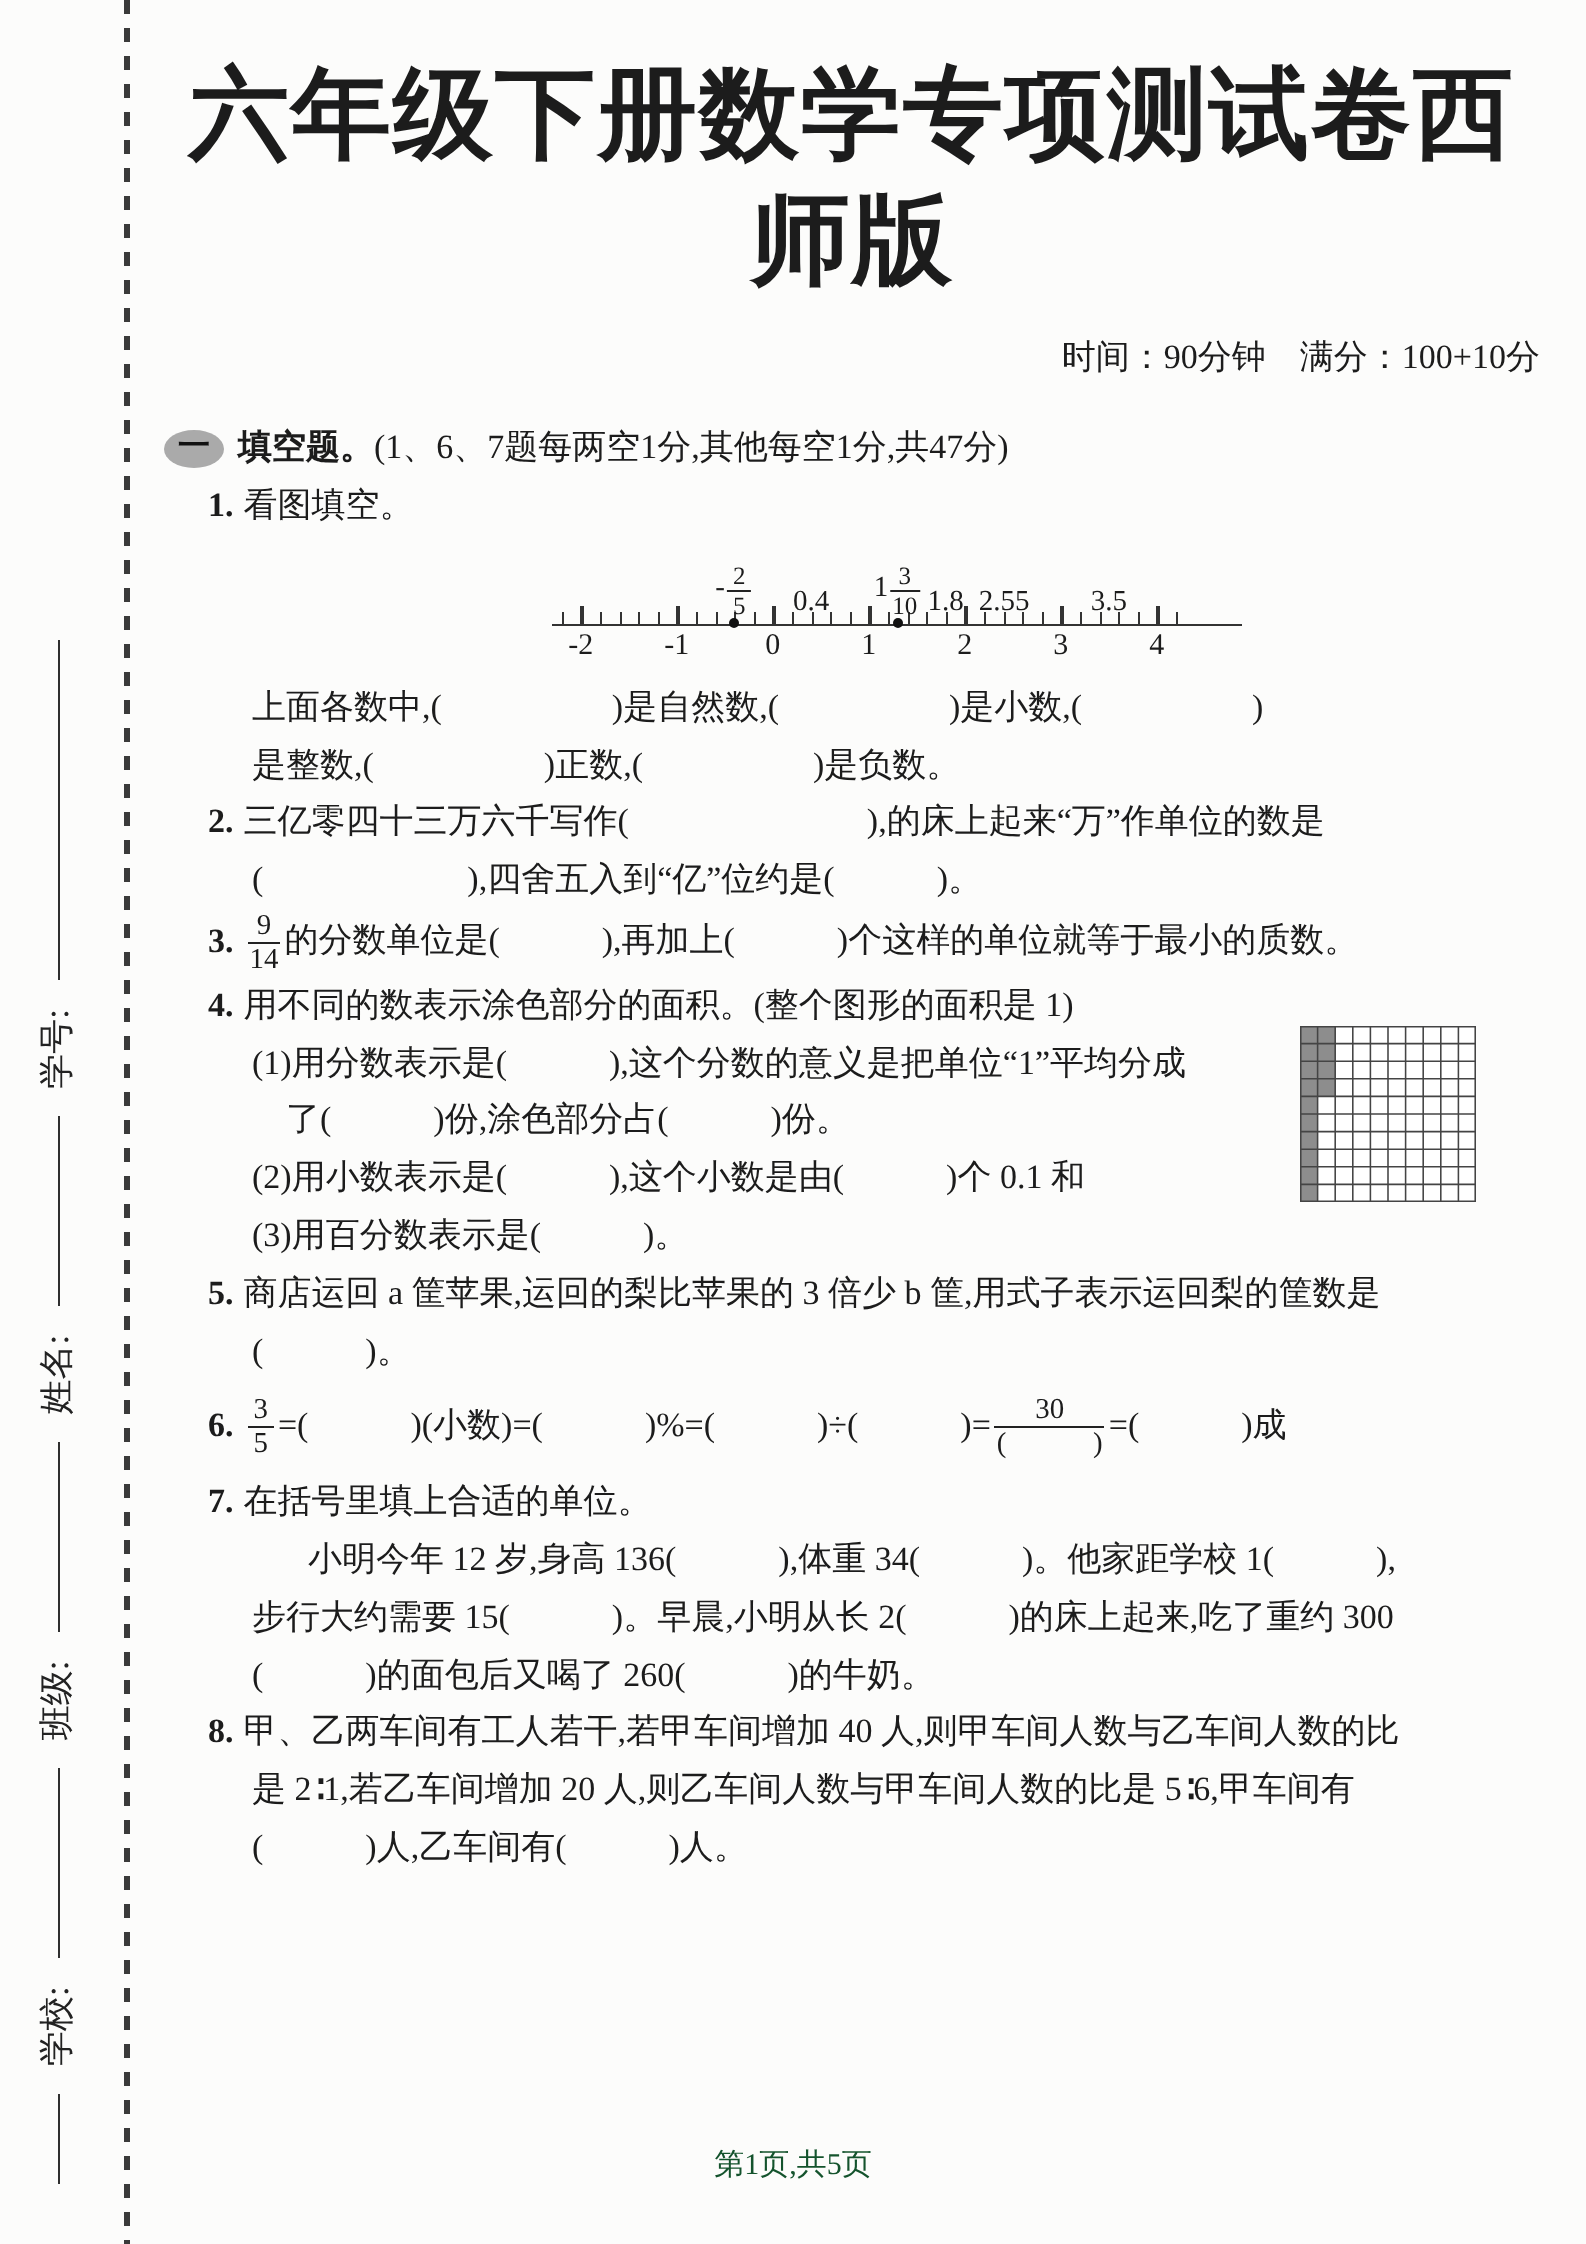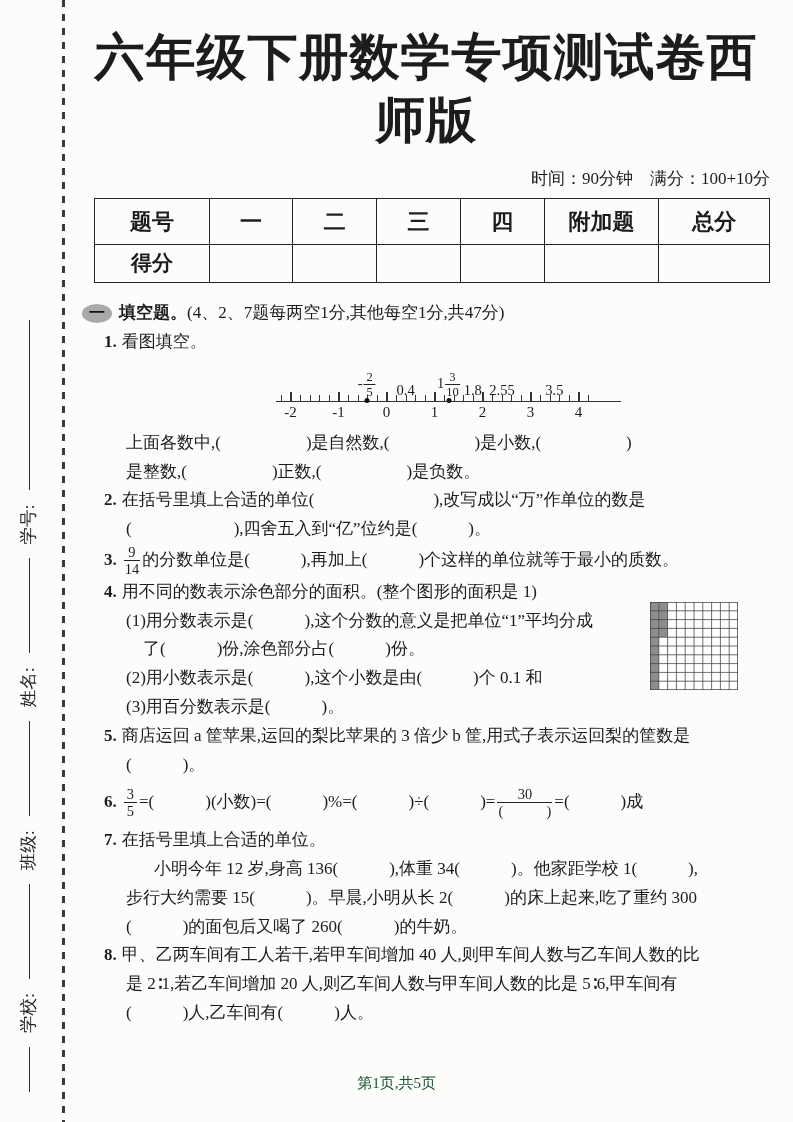--- a/index.html
+++ b/index.html
@@ -90,47 +90,25 @@
     <span class="mf-line w95"></span>
     <span>学号:</span>
     <span class="mf-line w170"></span>
   </div>
 
   <div class="content">
 
     <div class="title">六年级下册数学专项测试卷西师版</div>
     <div class="meta">时间：90分钟　满分：100+10分</div>
 
-    <table class="score-table">
-      <tbody>
-        <tr class="hdr" id="score-header-row">
-            <td>题号</td>
-            <td>一</td>
-            <td>二</td>
-            <td>三</td>
-            <td>四</td>
-            <td>附加题</td>
-            <td>总分</td>
-          </tr>
-        <tr class="scr" id="score-score-row">
-            <td>得分</td>
-            <td></td>
-            <td></td>
-            <td></td>
-            <td></td>
-            <td></td>
-            <td></td>
-          </tr>
-      </tbody>
-    </table>
 
     <div class="section-header">
       <span class="badge">一</span>
       <span class="sec-title">填空题。</span>
-      <span class="sec-note">(4、2、7题每两空1分,其他每空1分,共47分)</span>
+      <span class="sec-note">(1、6、7题每两空1分,其他每空1分,共47分)</span>
     </div>
 
     <div class="question">
       <div><span class="q-no">1.</span><span>看图填空。</span></div>
       <div class="number-line" id="number-line">
           <div class="nl-axis"></div>
           <div class="nl-tick" style="left: 4.8px;"></div>
           <div class="nl-tick major" style="left: 14.4px;"></div>
           <div class="nl-tick" style="left: 24px;"></div>
           <div class="nl-tick" style="left: 33.6px;"></div>
@@ -191,21 +169,21 @@
           <div class="nl-pt" style="left: 226px;">2.55</div>
           <div class="nl-pt" style="left: 278.4px;">3.5</div>
         </div>
       <div class="q-body">
         <div>上面各数中,(　　　　　)是自然数,(　　　　　)是小数,(　　　　　)</div>
         <div>是整数,(　　　　　)正数,(　　　　　)是负数。</div>
       </div>
     </div>
 
     <div class="question">
-      <div><span class="q-no">2.</span><span>在括号里填上合适的单位(　　　　　　　),改写成以“万”作单位的数是</span></div>
+      <div><span class="q-no">2.</span><span>三亿零四十三万六千写作(　　　　　　　),的床上起来“万”作单位的数是</span></div>
       <div class="q-body">(　　　　　　),四舍五入到“亿”位约是(　　　)。</div>
     </div>
 
     <div class="question">
       <div><span class="q-no">3.</span><span class="vfrac">
             <span class="num">9</span>
             <span class="den">14</span>
           </span><span>的分数单位是(　　　),再加上(　　　)个这样的单位就等于最小的质数。</span></div>
     </div>
 

